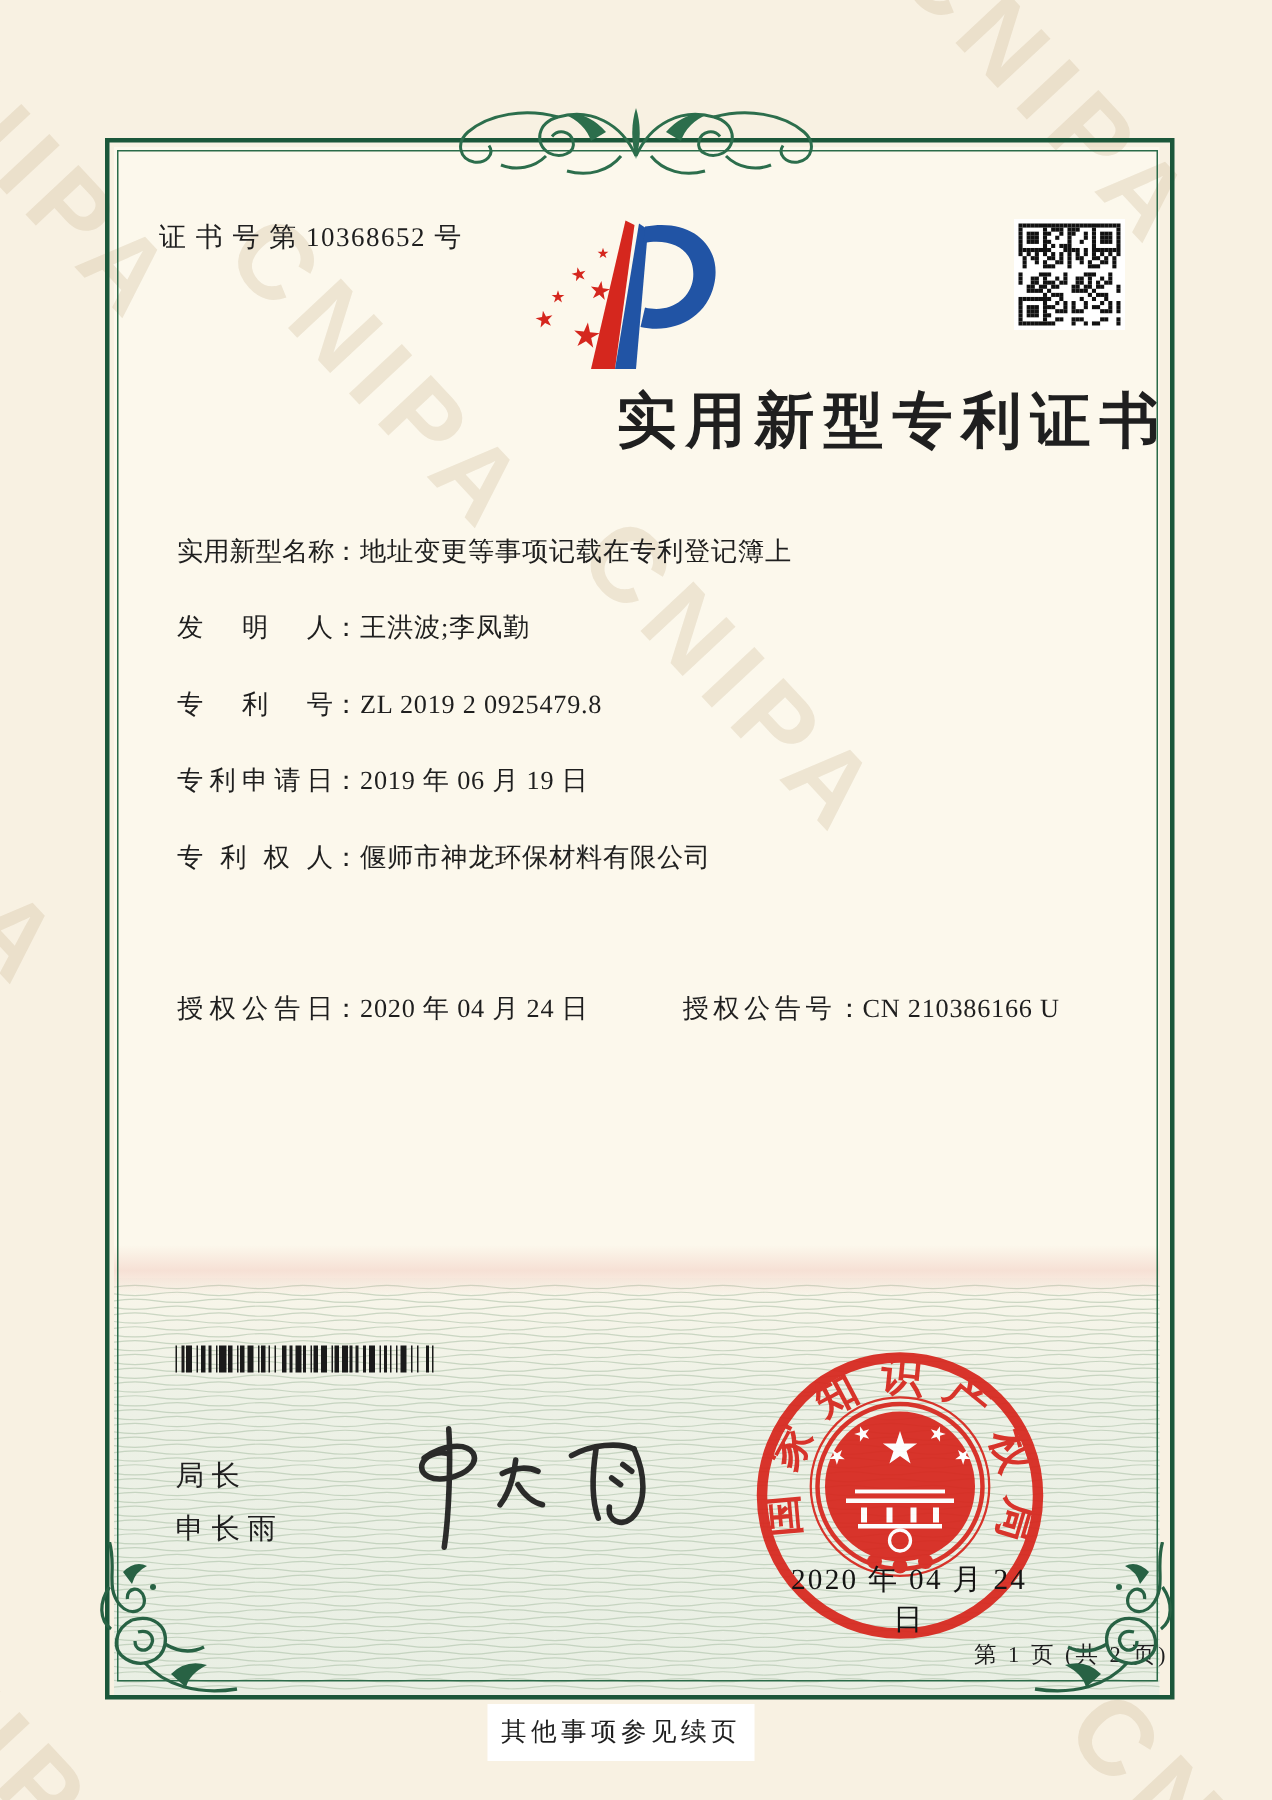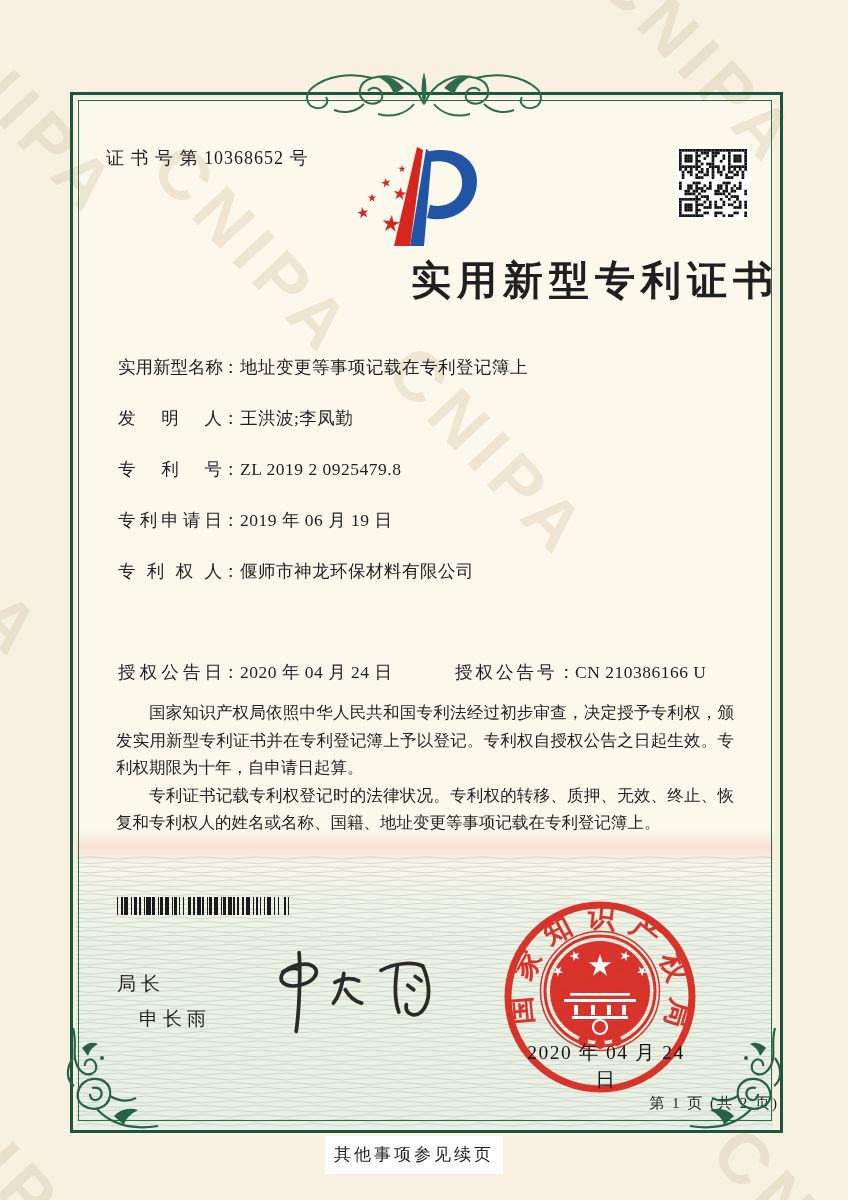--- a/index.html
+++ b/index.html
@@ -26,21 +26,21 @@
   .flabel{display:inline-block;width:104px;text-align:justify;text-align-last:justify;vertical-align:top;}
   .fcolon{display:inline-block;width:18px;}
   .fvalue{letter-spacing:0.5px;}
   .g2{position:absolute;left:337px;top:0;}
   .flabel2{letter-spacing:3px;}
   .paras{position:absolute;left:116px;top:699px;width:618px;z-index:3;font-size:16.5px;line-height:27.5px;text-align:justify;}
   .paras p{margin:0;text-indent:2em;}
   .barcode{position:absolute;left:117px;top:897px;width:224px;height:18px;z-index:3;}
   .barcode i{position:absolute;top:0;bottom:0;background:#1a1a1a;}
   .signer-title{position:absolute;left:117px;top:971px;z-index:3;font-size:19px;letter-spacing:5px;text-align:right;}
-  .signer-name{position:absolute;left:117px;top:1006px;z-index:3;font-size:19px;letter-spacing:5px;margin-left:22px;}
+  .signer-name{position:absolute;left:117px;top:1006px;z-index:3;font-size:19px;letter-spacing:5px;}
   .signature{position:absolute;left:256px;top:942px;z-index:3;}
   .seal{position:absolute;left:468px;top:865px;z-index:6;opacity:0.93;}
   .seal-date{position:absolute;left:520px;top:1039px;width:172px;text-align:center;z-index:7;
              font-size:19.5px;letter-spacing:1.5px;color:#141414;}
   .page-num{position:absolute;left:70px;top:1094px;width:709px;text-align:right;z-index:3;font-size:15px;letter-spacing:2px;}
   .note{position:absolute;left:325px;top:1136px;width:178px;height:38px;background:#ffffff;z-index:3;
         text-align:center;line-height:38px;font-size:17px;letter-spacing:3px;}
   .corner-right{transform:scaleX(-1);}
 </style>
 </head>
@@ -494,24 +494,20 @@
   <div class="field-row" style="top:559px">
     <span class="flabel">专利权人</span><span class="fcolon">：</span><span class="fvalue">偃师市神龙环保材料有限公司</span>
   </div>
   <div class="field-row" style="top:660px">
     <span class="flabel">授权公告日</span><span class="fcolon">：</span><span class="fvalue">2020 年 04 月 24 日</span>
     <span class="g2">
       <span class="flabel2">授权公告号</span><span>：</span><span class="fvalue">CN 210386166 U</span>
     </span>
   </div>
 
-  <div class="paras">
-    <p>国家知识产权局依照中华人民共和国专利法经过初步审查，决定授予专利权，颁发实用新型专利证书并在专利登记簿上予以登记。专利权自授权公告之日起生效。专利权期限为十年，自申请日起算。</p>
-    <p>专利证书记载专利权登记时的法律状况。专利权的转移、质押、无效、终止、恢复和专利权人的姓名或名称、国籍、地址变更等事项记载在专利登记簿上。</p>
-  </div>
 
   <div class="barcode">
       <i style="left:0.0px;width:1.4px"></i>
       <i style="left:4.2px;width:1.4px"></i>
       <i style="left:7.0px;width:4.2px"></i>
       <i style="left:14.0px;width:1.4px"></i>
       <i style="left:16.8px;width:2.8px"></i>
       <i style="left:22.4px;width:1.4px"></i>
       <i style="left:26.6px;width:1.4px"></i>
       <i style="left:29.4px;width:4.2px"></i>

